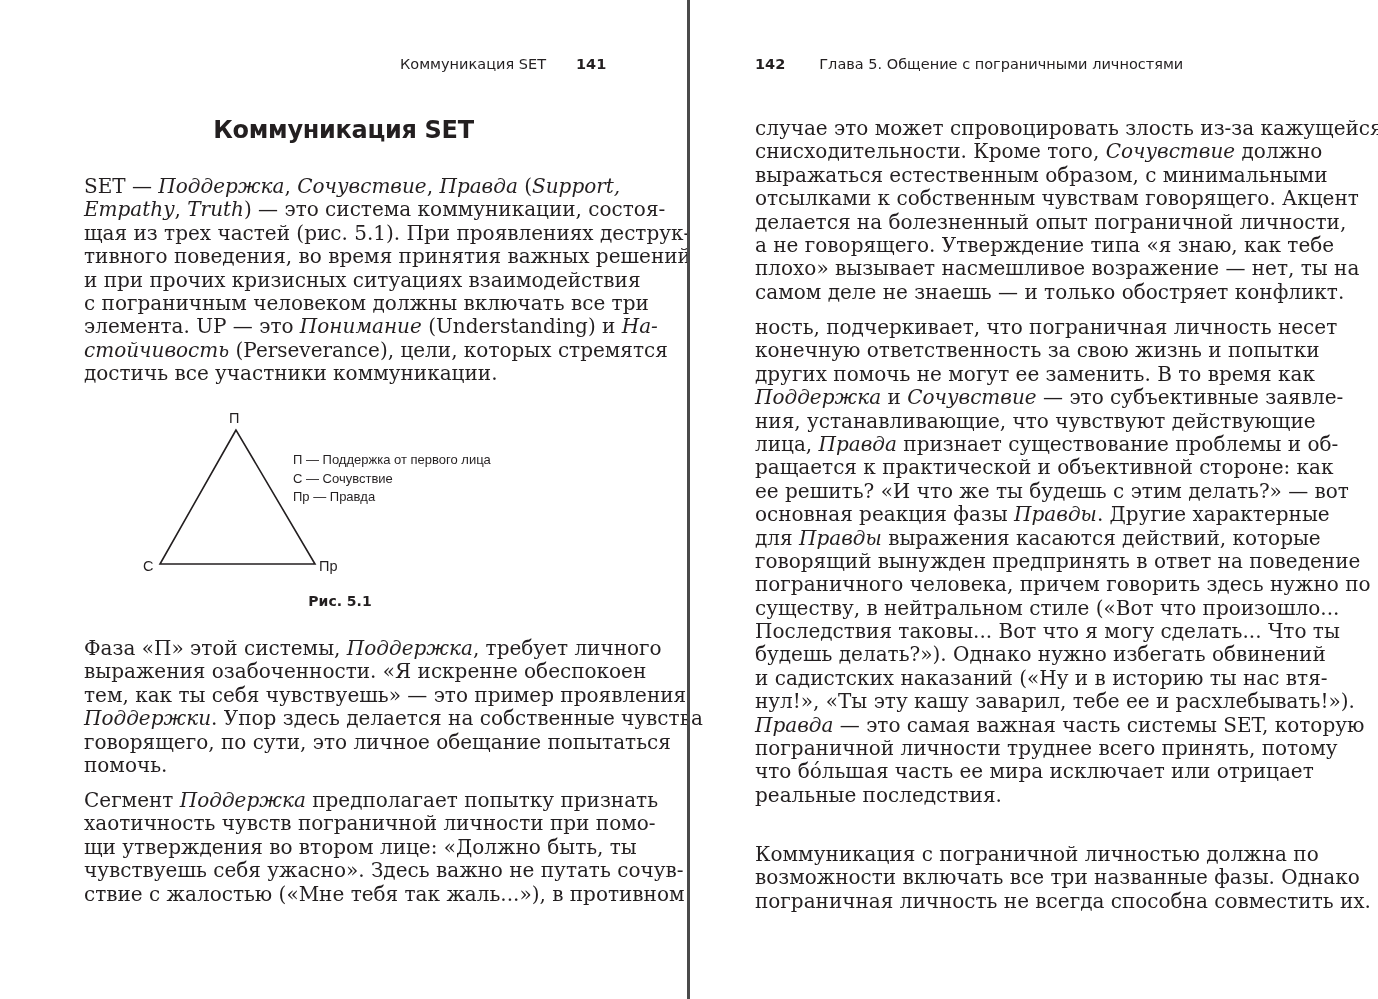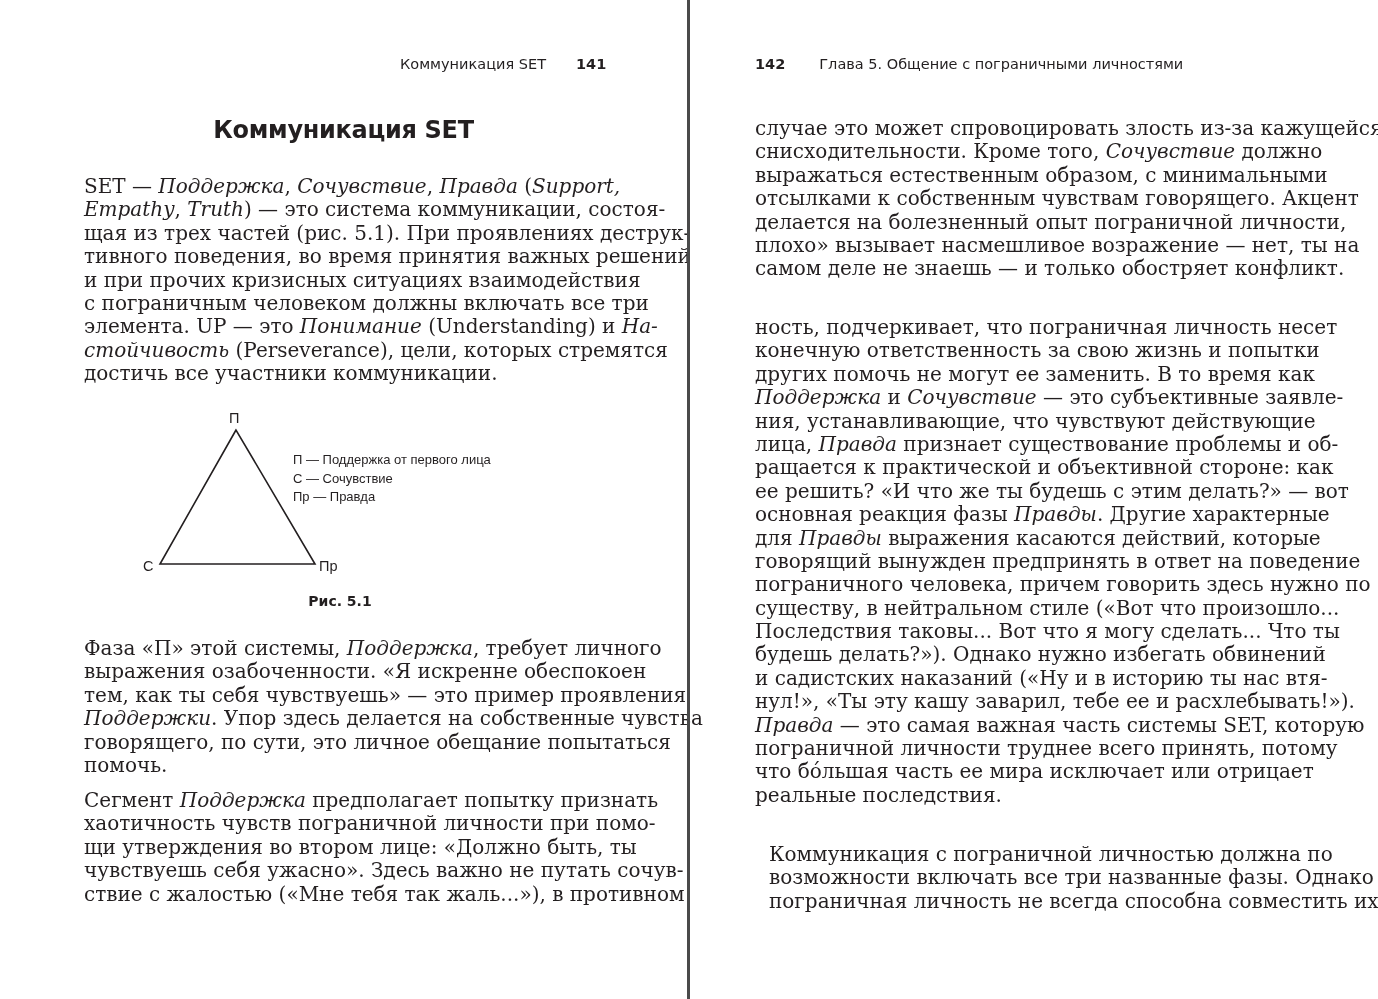--- a/index.html
+++ b/index.html
@@ -86,20 +86,21 @@
   <div class="running-head">
     <span class="pnum">142</span><span>Глава 5. Общение с пограничными личностями</span>
   </div>
 
   <div class="text-block" id="right-block-1" style="top:117px;">
       <div class="line"><span>случае это может спровоцировать злость из-за кажущейся</span></div>
       <div class="line"><span>снисходительности. Кроме того, </span><i>Сочувствие</i><span> должно</span></div>
       <div class="line"><span>выражаться естественным образом, с минимальными</span></div>
       <div class="line"><span>отсылками к собственным чувствам говорящего. Акцент</span></div>
       <div class="line"><span>делается на болезненный опыт пограничной личности,</span></div>
+      <div class="line"><span>а не говорящего. Утверждение типа «я знаю, как тебе</span></div>
       <div class="line"><span>плохо» вызывает насмешливое возражение — нет, ты на</span></div>
       <div class="line last"><span>самом деле не знаешь — и только обостряет конфликт.</span></div>
     </div>
   <div class="text-block" id="right-block-2" style="top:316px;">
       <div class="line"><span>ность, подчеркивает, что пограничная личность несет</span></div>
       <div class="line"><span>конечную ответственность за свою жизнь и попытки</span></div>
       <div class="line"><span>других помочь не могут ее заменить. В то время как</span></div>
       <div class="line"><i>Поддержка</i><span> и </span><i>Сочувствие</i><span> — это субъективные заявле-</span></div>
       <div class="line"><span>ния, устанавливающие, что чувствуют действующие</span></div>
       <div class="line"><span>лица, </span><i>Правда</i><span> признает существование проблемы и об-</span></div>
@@ -112,18 +113,18 @@
       <div class="line"><span>существу, в нейтральном стиле («Вот что произошло...</span></div>
       <div class="line"><span>Последствия таковы... Вот что я могу сделать... Что ты</span></div>
       <div class="line"><span>будешь делать?»). Однако нужно избегать обвинений</span></div>
       <div class="line"><span>и садистских наказаний («Ну и в историю ты нас втя-</span></div>
       <div class="line"><span>нул!», «Ты эту кашу заварил, тебе ее и расхлебывать!»).</span></div>
       <div class="line"><i>Правда</i><span> — это самая важная часть системы SET, которую</span></div>
       <div class="line"><span>пограничной личности труднее всего принять, потому</span></div>
       <div class="line"><span>что бóльшая часть ее мира исключает или отрицает</span></div>
       <div class="line last"><span>реальные последствия.</span></div>
     </div>
-  <div class="text-block" id="right-block-3" style="top:843px;margin-left:14px;">
+  <div class="text-block" id="right-block-3" style="top:843px;">
       <div class="line"><span>Коммуникация с пограничной личностью должна по</span></div>
       <div class="line"><span>возможности включать все три названные фазы. Однако</span></div>
       <div class="line last"><span>пограничная личность не всегда способна совместить их.</span></div>
     </div>
 </div>
 
 </body></html>

